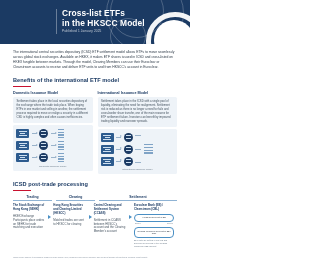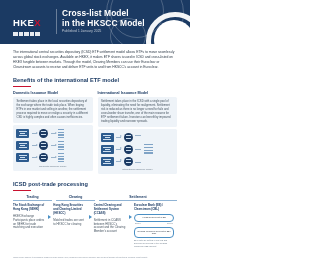--- a/index.html
+++ b/index.html
@@ -218,35 +218,25 @@
 
 <div class="page">
 
   <div class="header">
     <div class="hdr-arc arc1"></div>
     <div class="hdr-arc arc2"></div>
     <div class="hdr-arc arc3"></div>
     <div class="hdr-ring"></div>
     <div class="hdr-disc"></div>
 
-    <div class="logo">
-      <div class="logo-word"><span>HKE</span><span class="xmark">X</span></div>
-      <div class="logo-cn">
-        <i></i>
-          <i></i>
-          <i></i>
-          <i></i>
-          <i></i>
-      </div>
-    </div>
 
     <div class="hdr-rule"></div>
 
     <div class="hdr-title">
-      <span>Cross-list Model</span>
+      <span>Cross-list ETFs</span>
       <span>in the HKSCC Model</span>
     </div>
     <div class="hdr-date">Published 1 January 2025</div>
   </div>
 
   <div class="intro">The international central securities depository (ICSD) ETF settlement model allows ETFs to move seamlessly across global stock exchanges. Available on HKEX, it makes ETF shares issued in ICSD and cross-listed on HKEX fungible between markets. Through the model, Clearing Members can use their Euroclear or Clearstream accounts to receive and deliver ETF units to and from HKSCC's account in Euroclear.</div>
 
   <div class="section-h">Benefits of the international ETF model</div>
   <div class="section-rule"></div>
 

